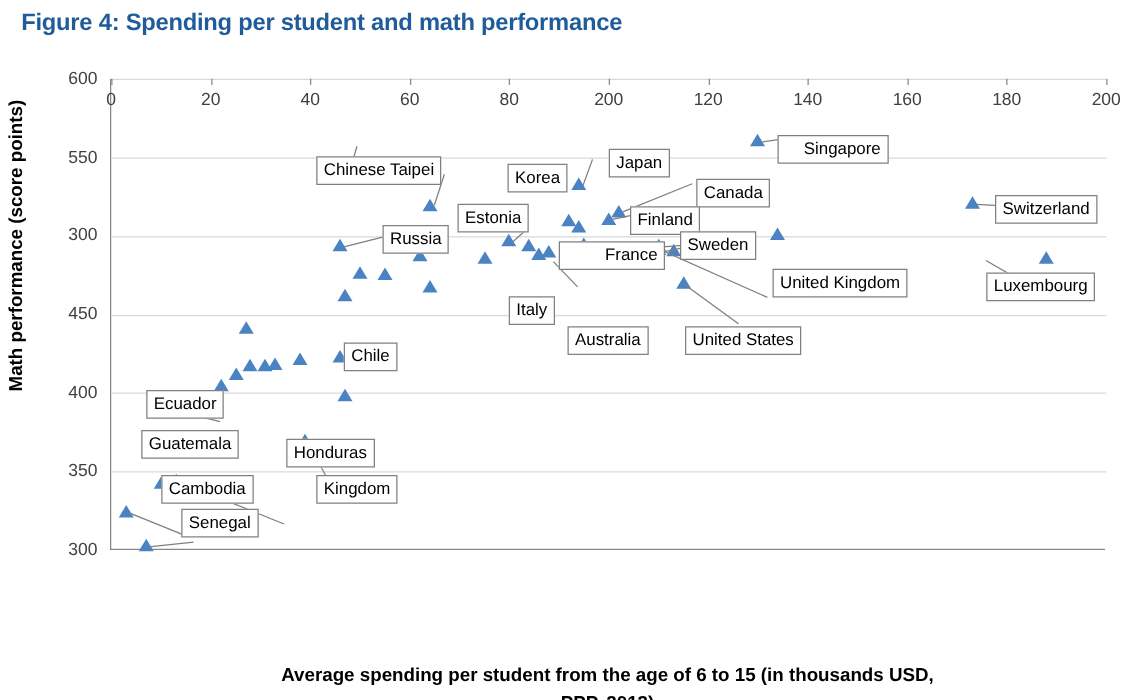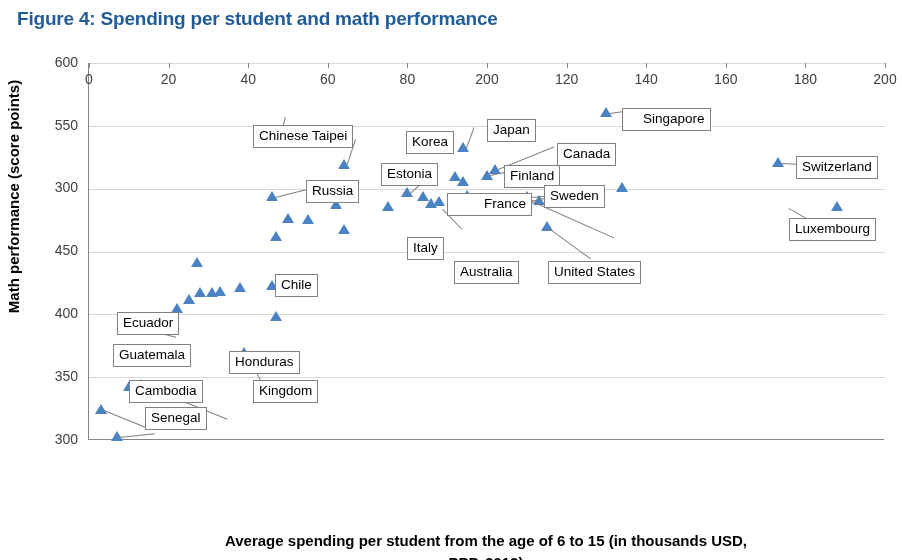--- a/index.html
+++ b/index.html
@@ -215,27 +215,28 @@
     <div class="leader" style="left:42px; top:325px; width:28px; transform:rotate(10deg);"></div>
     <div class="leader" style="left:55px; top:322px; width:90px; transform:rotate(22deg);"></div>
     <div class="leader" style="left:15px; top:347px; width:48px; transform:rotate(22deg);"></div>
     <div class="leader" style="left:158px; top:291px; width:46px; transform:rotate(62deg);"></div>
     <div class="leader" style="left:30px; top:374px; width:36px; transform:rotate(-6deg);"></div>
 
     <div class="callout" style="left:164px; top:62px;">Chinese Taipei</div>
     <div class="callout" style="left:317px; top:68px;">Korea</div>
     <div class="callout" style="left:398px; top:56px;">Japan</div>
     <div class="callout" style="left:533px; top:45px;padding-left:20px;">Singapore</div>
-    <div class="callout" style="left:292px; top:100px;">Estonia</div>
+    <div class="callout" style="left:277px; top:100px;">Estonia</div>
     <div class="callout" style="left:468px; top:80px;">Canada</div>
     <div class="callout" style="left:415px; top:102px;">Finland</div>
     <div class="callout" style="left:707px; top:93px;">Switzerland</div>
     <div class="callout" style="left:217px; top:117px;">Russia</div>
     <div class="callout" style="left:358px; top:130px;padding-left:36px;">France</div>
     <div class="callout" style="left:455px; top:122px;">Sweden</div>
+    <div class="callout" style="left:529px; top:152px;">United Kingdom</div>
     <div class="callout" style="left:700px; top:155px;">Luxembourg</div>
     <div class="callout" style="left:318px; top:174px;">Italy</div>
     <div class="callout" style="left:365px; top:198px;">Australia</div>
     <div class="callout" style="left:459px; top:198px;">United States</div>
     <div class="callout" style="left:186px; top:211px;">Chile</div>
     <div class="callout" style="left:28px; top:249px;">Ecuador</div>
     <div class="callout" style="left:24px; top:281px;text-align:center;">Guatemala</div>
     <div class="callout" style="left:140px; top:288px;">Honduras</div>
     <div class="callout" style="left:40px; top:317px;">Cambodia</div>
     <div class="callout" style="left:164px; top:317px;">Kingdom</div>

